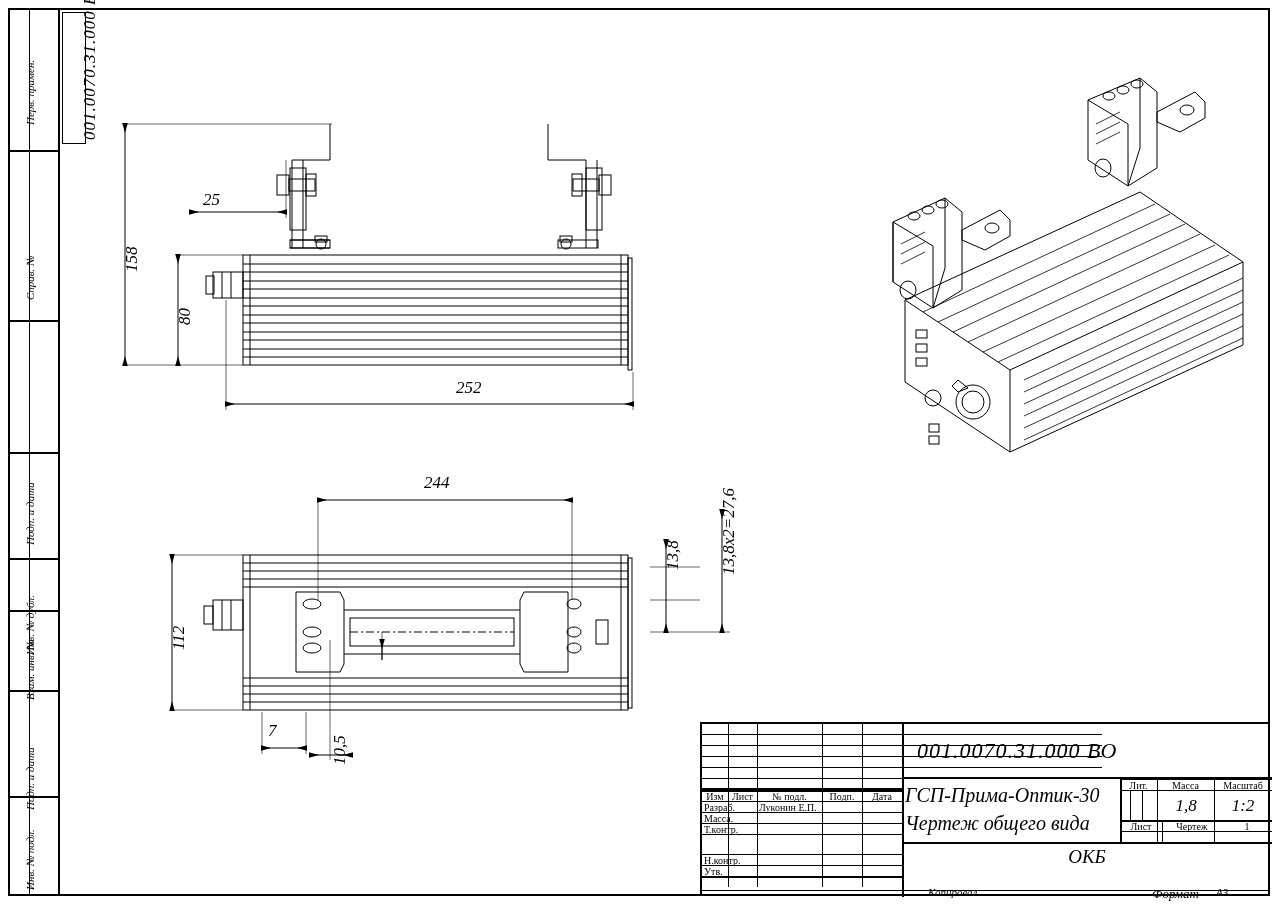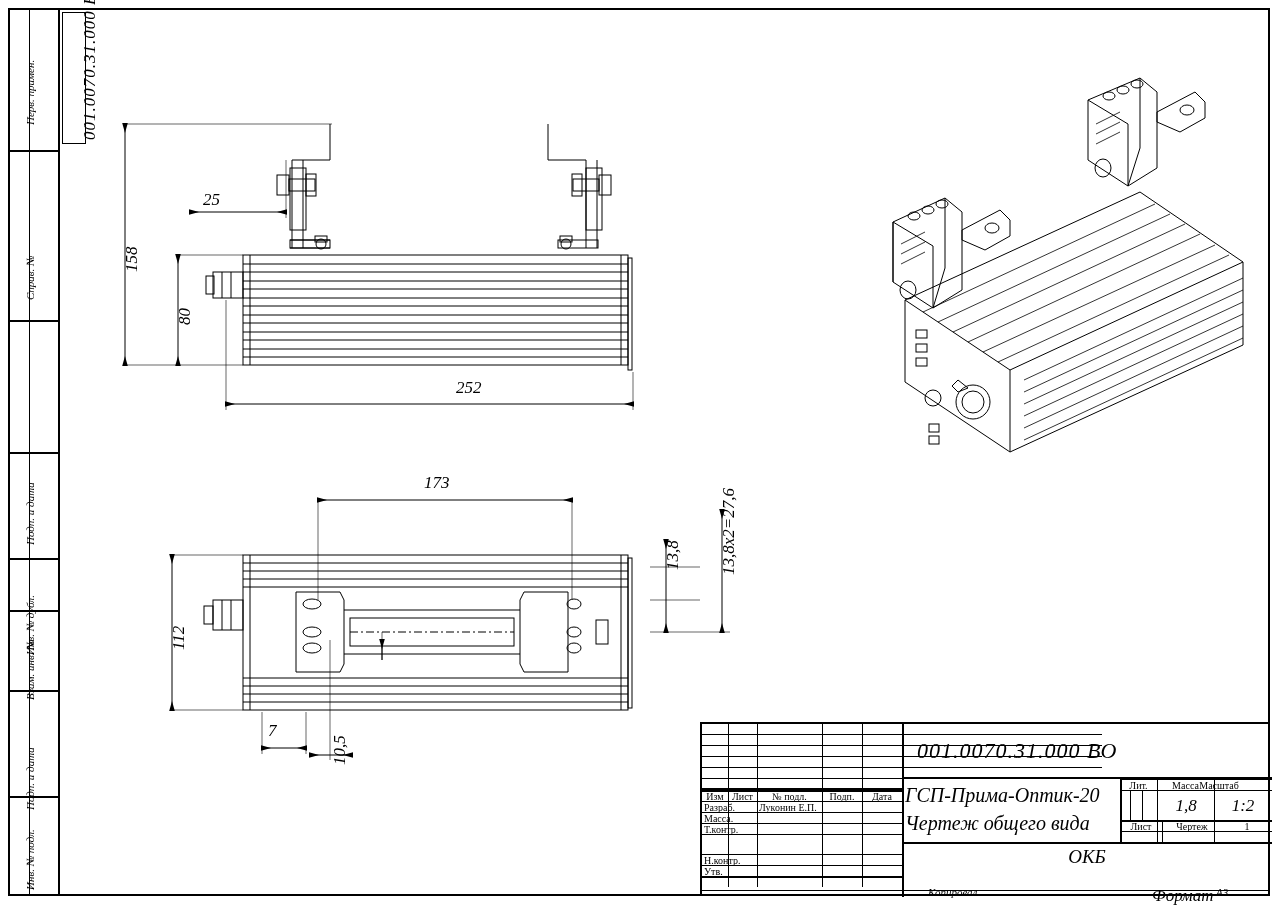--- a/index.html
+++ b/index.html
@@ -351,21 +351,21 @@
       <path d="M1157,112 L1195,92 L1205,102 L1205,118 L1180,132 L1157,122 Z"></path>
       <ellipse cx="1187" cy="110" rx="7" ry="5"></ellipse>
     </g>
   </svg>
 
   <div class="dim rot" style="left:122px; top:272px;">158</div>
   <div class="dim rot" style="left:175px; top:325px;">80</div>
   <div class="dim" style="left:203px; top:190px;">25</div>
   <div class="dim" style="left:408px; top:378px;margin-left:48px;">252</div>
 
-  <div class="dim" style="left:424px; top:473px;">173</div>
+  <div class="dim" style="left:424px; top:473px;">244</div>
   <div class="dim rot" style="left:169px; top:650px;">112</div>
   <div class="dim" style="left:268px; top:721px;">7</div>
   <div class="dim rot" style="left:330px; top:765px;">10,5</div>
   <div class="dim rot" style="left:663px; top:570px;">13,8</div>
   <div class="dim rot" style="left:719px; top:575px;">13,8х2=27,6</div>
 
   <div id="title-block">
 
     <div class="c bb" style="left:0;top:0;width:400px;height:11px;"></div>
     <div class="c bb" style="left:0;top:11px;width:400px;height:11px;"></div>
@@ -409,46 +409,46 @@
     <div class="c" style="left:2px;top:89px;width:54px;height:11px;line-height:11px;">Масса.</div>
     <div class="c" style="left:2px;top:100px;width:54px;height:11px;line-height:11px;">Т.контр.</div>
     <div class="c" style="left:2px;top:111px;width:54px;height:11px;line-height:11px;"></div>
     <div class="c" style="left:2px;top:131px;width:54px;height:11px;line-height:11px;">Н.контр.</div>
     <div class="c" style="left:2px;top:142px;width:54px;height:11px;line-height:11px;">Утв.</div>
 
     <div class="c" style="left:57px;top:78px;width:62px;height:11px;line-height:11px;">Луконин Е.П.</div>
 
     <div class="tb-label" style="left:215px; top:14px; font-size:22px; letter-spacing:1px;">001.0070.31.000 ВО</div>
 
-    <div class="tb-label" style="left:203px; top:60px; font-size:20px;">ГСП-Прима-Оптик-20</div>
+    <div class="tb-label" style="left:203px; top:60px; font-size:20px;">ГСП-Прима-Оптик-30</div>
     <div class="tb-label" style="left:203px; top:88px; font-size:20px;">Чертеж общего вида</div>
 
     <div class="c bl bb" style="left:418px;top:55px;width:152px;height:0;"></div>
     <div class="c bl" style="left:418px;top:55px;width:0;height:63px;border-left:2px solid #000;"></div>
     <div class="c bb" style="left:418px;top:66px;width:152px;height:0;border-bottom:1px solid #000;"></div>
     <div class="c bl" style="left:455px;top:55px;width:0;height:63px;"></div>
     <div class="c bl" style="left:512px;top:55px;width:0;height:63px;"></div>
     <div class="c bl" style="left:428px;top:66px;width:0;height:30px;"></div>
     <div class="c bl" style="left:440px;top:66px;width:0;height:30px;"></div>
     <div class="c bb thick" style="left:418px;top:96px;width:152px;height:0;border-bottom:2px solid #000;"></div>
 
     <div class="c center" style="left:418px;top:56px;width:37px;height:11px;line-height:11px;">Лит.</div>
     <div class="c center" style="left:455px;top:56px;width:57px;height:11px;line-height:11px;">Масса</div>
-    <div class="c center" style="left:488px;top:56px;width:58px;height:16px;line-height:11px;">Масштаб</div>
+    <div class="c center" style="left:512px;top:56px;width:58px;height:16px;line-height:11px;">Масштаб</div>
     <div class="tb-label center" style="left:458px;top:72px;width:52px;font-size:17px;">1,8</div>
     <div class="tb-label center" style="left:514px;top:72px;width:54px;font-size:17px;">1:2</div>
 
     <div class="c bl" style="left:460px;top:96px;width:0;height:22px;"></div>
     <div class="c bb" style="left:418px;top:107px;width:152px;height:0;border-bottom:1px solid #000;"></div>
     <div class="c center" style="left:418px;top:97px;width:42px;height:11px;line-height:11px;">Лист</div>
     <div class="c center" style="left:460px;top:97px;width:60px;height:11px;line-height:11px;">Чертеж</div>
     <div class="c center" style="left:520px;top:97px;width:50px;height:11px;line-height:11px;">1</div>
 
     <div class="c bt thick" style="left:200px;top:118px;width:370px;height:0;border-top:2px solid #000;"></div>
     <div class="tb-label center" style="left:200px;top:122px;width:370px;font-size:19px;">ОКБ</div>
   </div>
 
   <div class="ln" style="left:700px; top:890px; width:570px; height:1px;"></div>
   <div class="dim" style="left:928px; top:886px; font-size:11px;">Копировал</div>
-  <div class="dim" style="left:1152px; top:886px; font-size:17px;">Формат</div>
+  <div class="dim" style="left:1152px; top:886px; font-size:13px;">Формат</div>
   <div class="dim" style="left:1216px; top:886px; font-size:11px;">А3</div>
 
 </div>
 
 </body></html>

